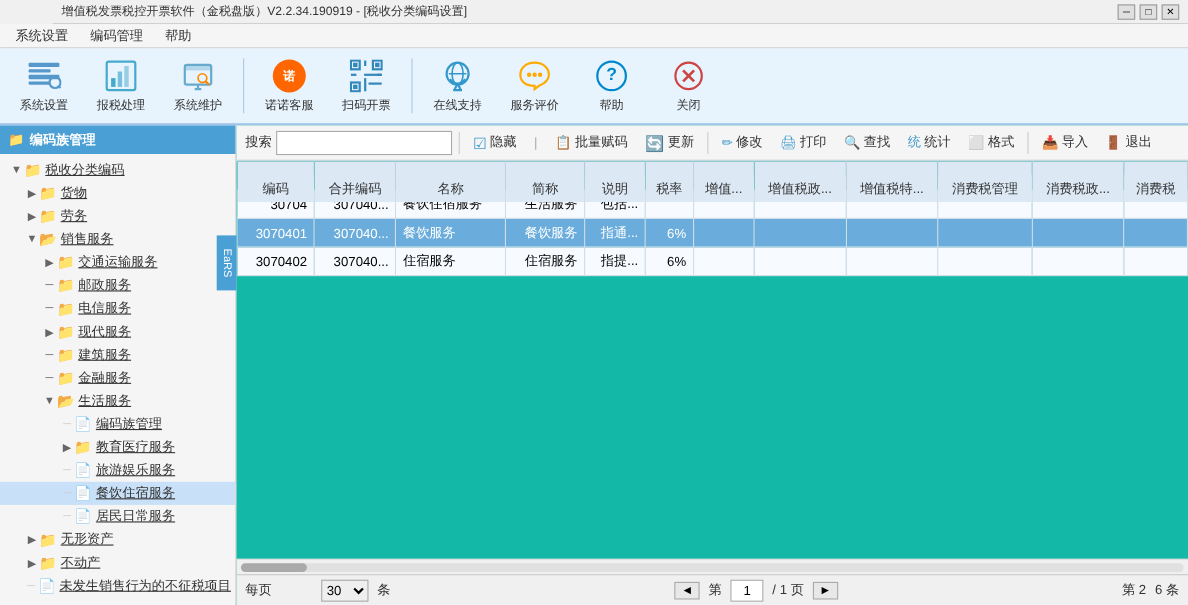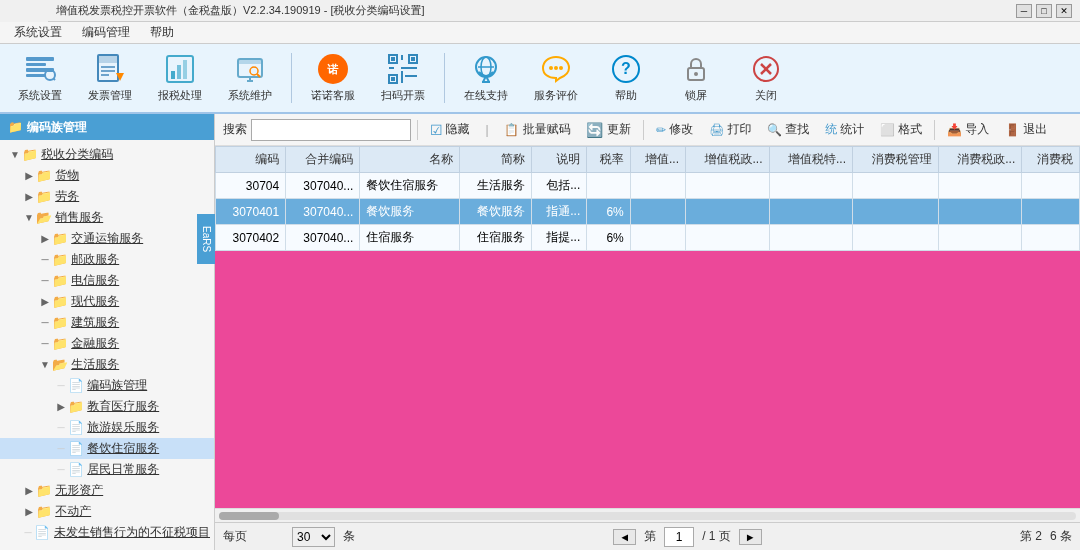--- a/index.html
+++ b/index.html
@@ -32,34 +32,34 @@
     .tree-item { display: flex; align-items: center; padding: 2px 4px; cursor: pointer; white-space: nowrap; }
     .tree-item.selected { background: #c8e0f8; }
     .tree-indent { display: inline-block; }
     .tree-expand { width: 14px; text-align: center; font-size: 10px; color: #666; }
     .tree-icon { margin-right: 3px; font-size: 13px; }
     .folder-icon { color: #e8a020; }
     .file-icon { color: #888; }
     .tree-label { font-size: 12px; color: #333; text-decoration: underline; }
 
     
-    .right-panel { flex: 1; display: flex; flex-direction: column; background: #ec4899; }
+    .right-panel { flex: 1; display: flex; flex-direction: column; background: #14b8a6; }
     
     
     .right-toolbar { background: #f5f5f5; height: 32px; display: flex; align-items: center; padding: 2px 8px; gap: 4px; border-bottom: 1px solid #ddd; }
     .search-label { font-size: 12px; color: #333; }
     .search-input { width: 160px; height: 22px; border: 1px solid #aaa; padding: 0 4px; font-size: 12px; }
     .rt-btn { display: flex; align-items: center; gap: 3px; padding: 2px 6px; font-size: 12px; color: #333; cursor: pointer; border: none; background: transparent; }
     .rt-separator { width: 1px; height: 20px; background: #ccc; margin: 0 2px; }
 
     
     .table-container { flex: 1; overflow: auto; }
     table { width: 100%; border-collapse: collapse; font-size: 12px; }
     thead tr { background: #dce9f5; }
-    thead th { border: 1px solid #c0d0e0; padding: 4px 6px; text-align: right; font-weight: normal; color: #333; white-space: nowrap; position: sticky; top: 0; background: #dce9f5; }
+    thead th { border: 1px solid #c0d0e0; padding: 4px 6px; text-align: center; font-weight: normal; color: #333; white-space: nowrap; position: sticky; top: 12px; background: #dce9f5; }
     tbody tr { background: #fff; }
     tbody tr:nth-child(odd) { background: #f7fbff; }
     tbody tr.selected { background: #6aaddc; color: white; }
     tbody tr.selected td { color: white; }
     tbody td { border: 1px solid #d0dde8; padding: 4px 6px; text-align: right; white-space: nowrap; }
     td.name-cell { text-align: left; }
 
     
     .status-bar { height: 28px; background: #f0f0f0; border-top: 1px solid #ccc; display: flex; align-items: center; padding: 0 8px; gap: 8px; }
     .page-label { font-size: 12px; color: #333; }
@@ -99,33 +99,20 @@
         <rect x="2" y="10" width="20" height="3" rx="1" fill="#5599cc"></rect>
         <rect x="2" y="15" width="28" height="4" rx="1" fill="#5599cc"></rect>
         <rect x="2" y="21" width="20" height="3" rx="1" fill="#5599cc"></rect>
         <circle cx="26" cy="22" r="5" fill="none" stroke="#5599cc" stroke-width="2"></circle>
         <line x1="29.5" y1="25.5" x2="31" y2="27" stroke="#5599cc" stroke-width="2"></line>
       </svg>
     </div>
     <span>系统设置</span>
   </button>
 
-  <button class="toolbar-btn">
-    <div class="icon-img">
-      <svg width="32" height="32" viewBox="0 0 32 32">
-        <rect x="4" y="2" width="20" height="26" rx="1" fill="none" stroke="#4488bb" stroke-width="2"></rect>
-        <rect x="4" y="2" width="20" height="8" fill="#4488bb" opacity="0.3"></rect>
-        <line x1="7" y1="14" x2="21" y2="14" stroke="#4488bb" stroke-width="1.5"></line>
-        <line x1="7" y1="18" x2="21" y2="18" stroke="#4488bb" stroke-width="1.5"></line>
-        <line x1="7" y1="22" x2="15" y2="22" stroke="#4488bb" stroke-width="1.5"></line>
-        <polygon points="22,20 30,20 26,28" fill="#ff8800"></polygon>
-      </svg>
-    </div>
-    <span>发票管理</span>
-  </button>
 
   <button class="toolbar-btn">
     <div class="icon-img">
       <svg width="32" height="32" viewBox="0 0 32 32">
         <rect x="3" y="3" width="26" height="26" rx="2" fill="none" stroke="#44aacc" stroke-width="2"></rect>
         <rect x="7" y="18" width="4" height="8" fill="#44aacc"></rect>
         <rect x="13" y="12" width="4" height="14" fill="#44aacc" opacity="0.7"></rect>
         <rect x="19" y="7" width="4" height="19" fill="#44aacc" opacity="0.5"></rect>
       </svg>
     </div>
@@ -205,30 +192,20 @@
     <span>服务评价</span>
   </button>
 
   <button class="toolbar-btn">
     <div class="icon-img" style="display:flex;align-items:center;justify-content:center;">
       <div style="border:2px solid #0088cc;border-radius:50%;width:28px;height:28px;display:flex;align-items:center;justify-content:center;color:#0088cc;font-size:16px;font-weight:bold;">?</div>
     </div>
     <span>帮助</span>
   </button>
 
-  <button class="toolbar-btn">
-    <div class="icon-img" style="display:flex;align-items:center;justify-content:center;">
-      <svg width="28" height="28" viewBox="0 0 28 28">
-        <rect x="6" y="13" width="16" height="12" rx="2" fill="none" stroke="#888" stroke-width="2"></rect>
-        <path d="M9 13 V9 A5 5 0 0 1 19 9 V13" fill="none" stroke="#888" stroke-width="2"></path>
-        <circle cx="14" cy="19" r="2" fill="#888"></circle>
-      </svg>
-    </div>
-    <span>锁屏</span>
-  </button>
 
   <button class="toolbar-btn">
     <div class="icon-img" style="display:flex;align-items:center;justify-content:center;">
       <svg width="28" height="28" viewBox="0 0 28 28">
         <circle cx="14" cy="14" r="12" fill="none" stroke="#cc4444" stroke-width="2"></circle>
         <line x1="9" y1="9" x2="19" y2="19" stroke="#cc4444" stroke-width="2.5"></line>
         <line x1="19" y1="9" x2="9" y2="19" stroke="#cc4444" stroke-width="2.5"></line>
       </svg>
     </div>
     <span>关闭</span>

